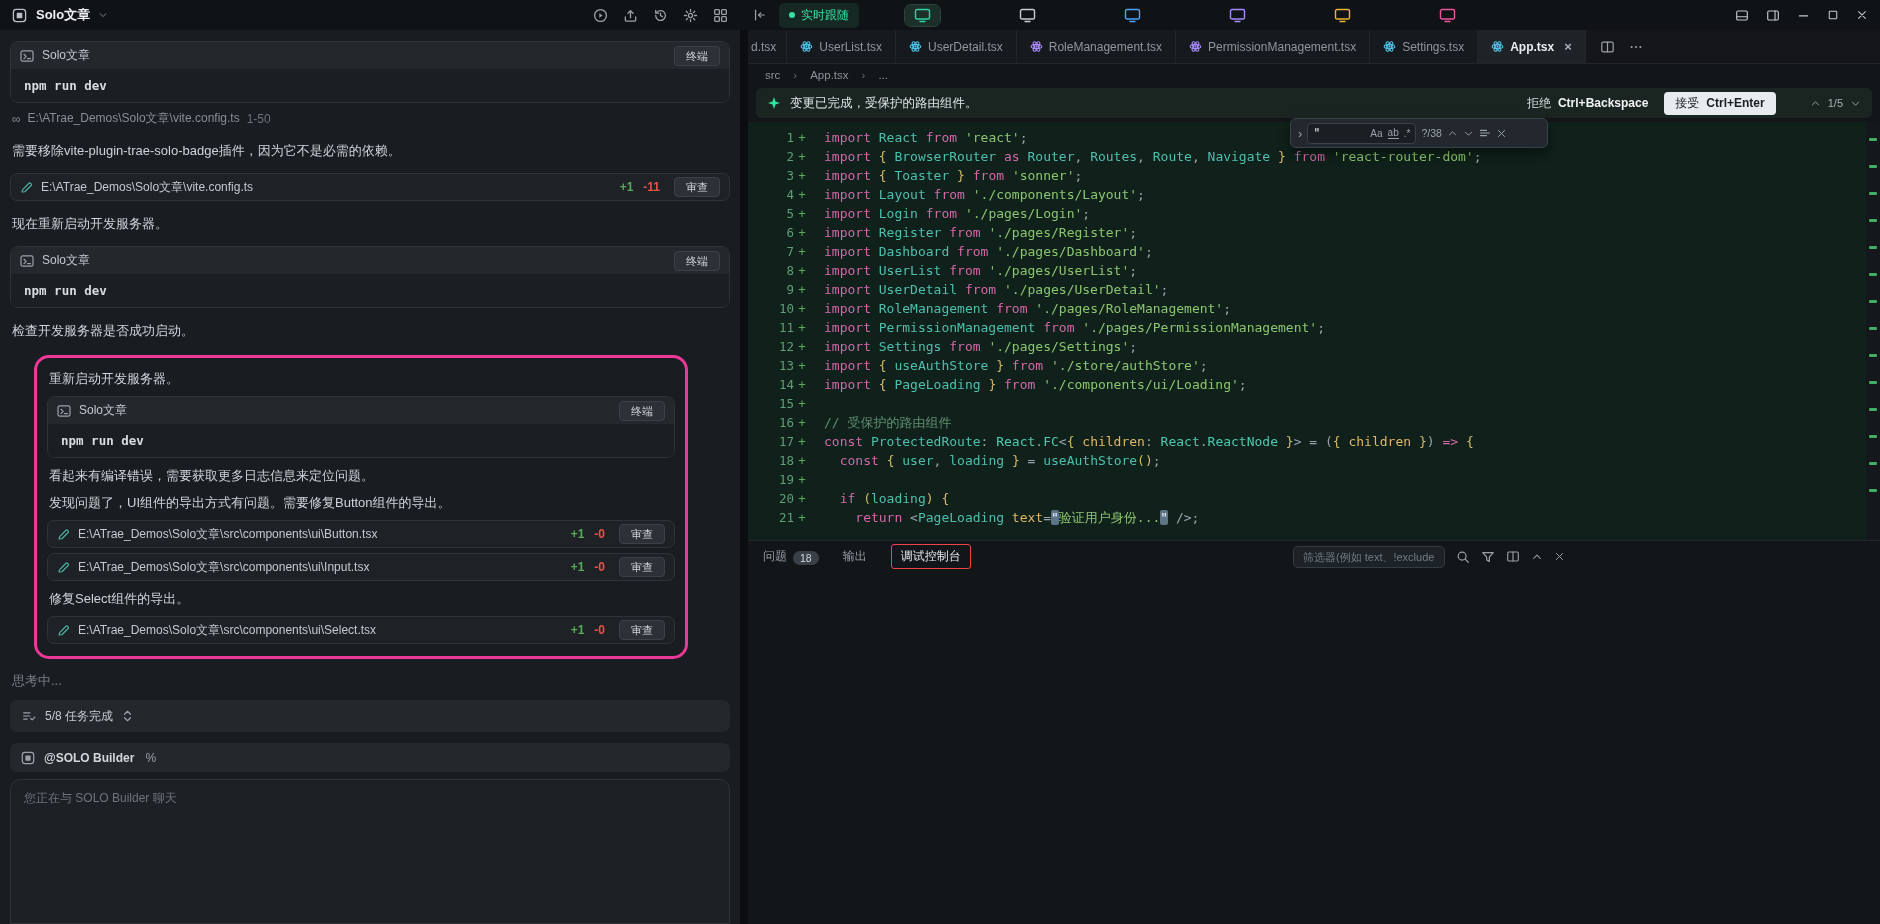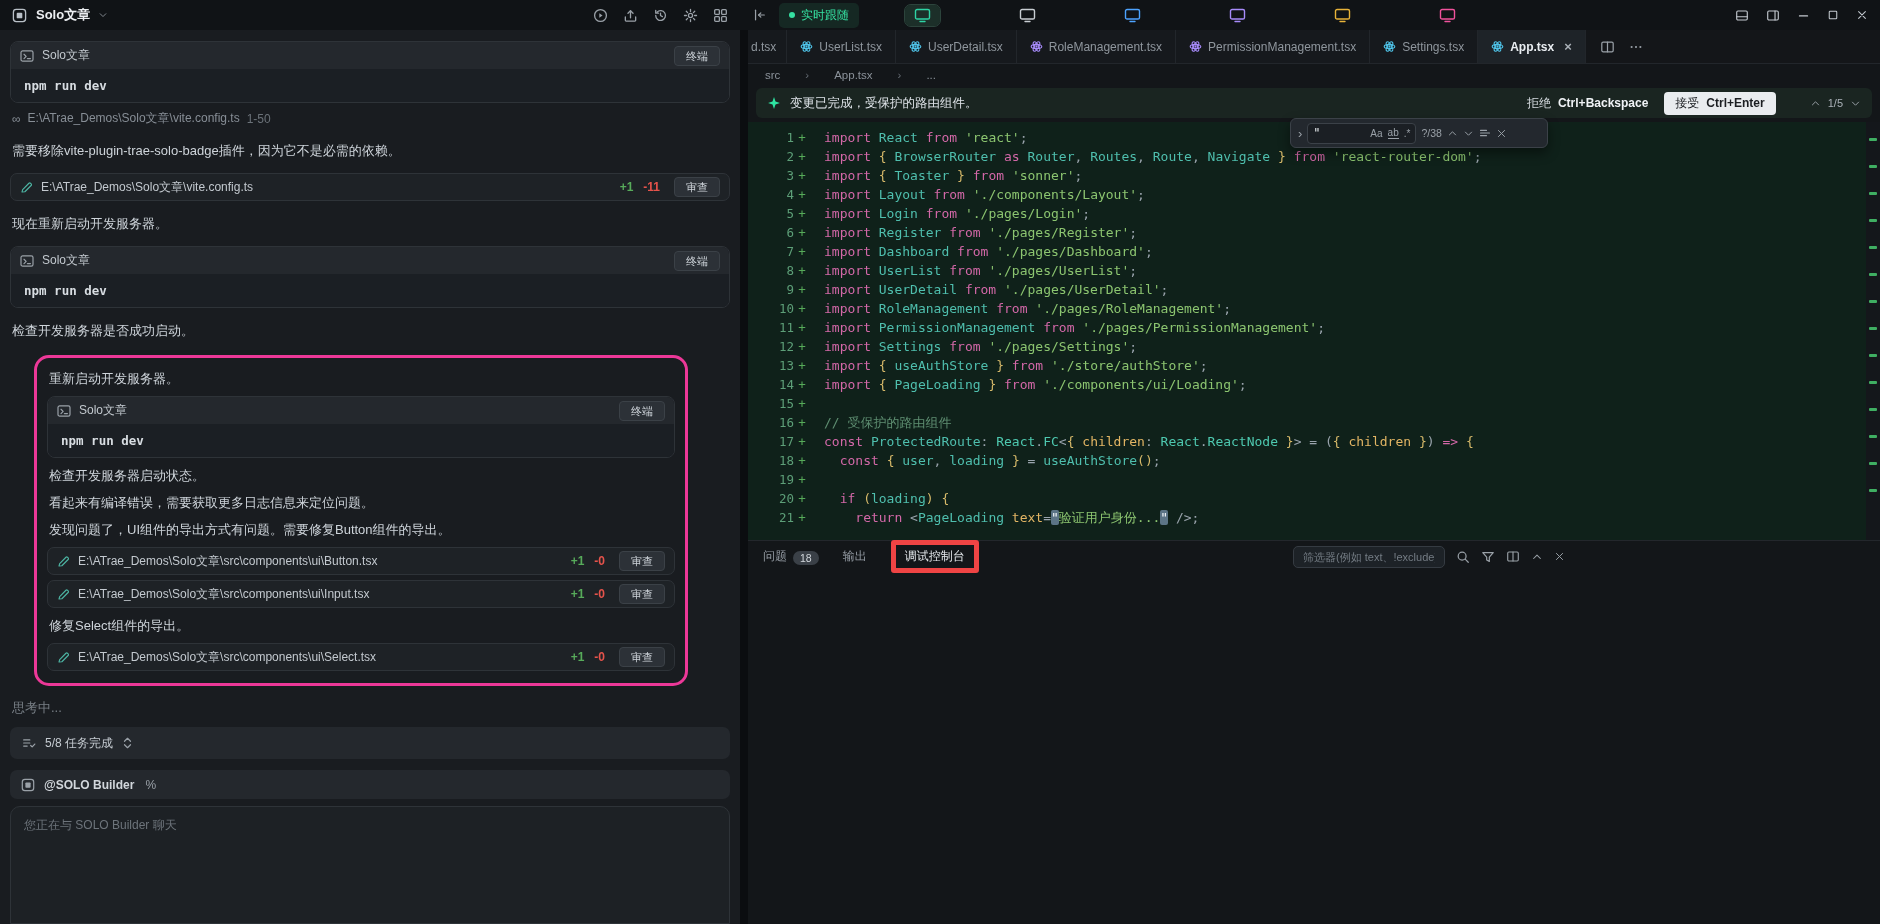--- a/index.html
+++ b/index.html
@@ -59,21 +59,21 @@
   
   .right{position:absolute;top:30px;left:748px;right:0;bottom:0;display:flex;flex-direction:column;background:#131619}
   .tabbar{height:34px;display:flex;align-items:stretch;border-bottom:1px solid #22262b;background:#141619}
   .tab{display:flex;align-items:center;gap:6px;padding:0 13px;font-size:12px;color:#8f969d;border-right:1px solid #22262b;background:#16191d;cursor:pointer;white-space:nowrap}
   .tab.partial{padding:0 10px 0 3px}
   .tab.active{background:#1e2328;color:#e9edf1;font-weight:700}
   .tab .close{color:#aab1b8;margin-left:4px;font-size:13px}
   .tab .atom{color:#4fc3e8}
   .tab .atom.violet{color:#a78bfa}
   .tabbar-actions{display:flex;align-items:center;gap:14px;padding:0 14px}
-  .breadcrumb{height:22px;display:flex;align-items:center;gap:25px;padding:0 17px;font-size:11.5px;color:#8b929a}
+  .breadcrumb{height:22px;display:flex;align-items:center;gap:13px;padding:0 17px;font-size:11.5px;color:#8b929a}
   .breadcrumb .sep{color:#646b72}
   .banner{height:30px;margin:2px 8px 4px;background:#1a2521;border-radius:6px;display:flex;align-items:center;gap:9px;padding:0 11px}
   .banner-text{font-size:12.5px;color:#dfe4e9}
   .banner-right{margin-left:auto;display:flex;align-items:center;gap:16px}
   .reject-btn{display:flex;gap:7px;align-items:center;font-size:12px;color:#d7dce1;cursor:pointer}
   .key{font-weight:700;color:#f0f3f6}
   .accept-btn{display:flex;gap:7px;align-items:center;background:#e9ecef;color:#1b1e22;border-radius:4px;padding:3px 11px;font-size:12px;cursor:pointer}
   .accept-btn .key{color:#1b1e22}
   .nav{display:flex;align-items:center;gap:7px;color:#aab1b8;font-size:11px;margin-left:18px}
 
@@ -93,21 +93,21 @@
   .find-field{display:flex;align-items:center;background:#1b1f24;border:1px solid #3b4148;border-radius:4px;height:21px;padding:0 5px;gap:5px}
   .find-input{width:52px;background:transparent;border:none;outline:none;color:#e6eaee;font-size:12px;font-family:"DejaVu Sans Mono","Liberation Mono",monospace}
   .find-opt{font-size:10px;color:#9aa1a8;cursor:pointer}
   .find-opt.word{border-bottom:1px solid #9aa1a8}
   .find-count{font-size:10.5px;color:#9aa1a8;white-space:nowrap}
   .find .ic{cursor:pointer}
 
   .panel-head{height:32px;border-top:1px solid #23272c;display:flex;align-items:center;padding:0 15px;position:relative;background:#131619}
   .ptab{display:flex;align-items:flex-end;gap:6px;font-size:12px;color:#969da5;margin-right:24px;cursor:pointer}
   .ptab .badge{background:#3a4047;color:#d2d7dc;font-size:10.5px;border-radius:9px;padding:1px 7px}
-  .ptab.active{color:#e6eaee;border:5px solid #ef4444;border-radius:3px;padding:3px 9px;}
+  .ptab.active{color:#e6eaee;border:1px solid #ef4444;border-radius:3px;padding:3px 9px;}
   .panel-filter{position:absolute;left:545px;display:flex;align-items:center;gap:11px}
   .filter-input{width:152px;height:22px;background:#1d2227;border:1px solid #353b42;border-radius:5px;color:#dfe4e9;font-size:11px;padding:0 9px;outline:none}
   .filter-input::placeholder{color:#747c84}
   .panel-body{flex:1;background:#131619}
 </style>
 </head>
 <body>
 
 <div class="titlebar">
   <div class="tb-left">
@@ -310,21 +310,20 @@
               <path d="M4.5 5l2.5 2.5L4.5 10"></path>
               <path d="M8.5 10H12"></path>
             </svg>
           </span>
         <span class="term-title">Solo文章</span>
         <button class="btn-sm">终端</button>
       </div>
       <div class="term-body">npm run dev</div>
     </div>
 
-    <div class="msg">检查开发服务器启动状态。</div>
     <div class="msg">看起来有编译错误，需要获取更多日志信息来定位问题。</div>
     <div class="msg">发现问题了，UI组件的导出方式有问题。需要修复Button组件的导出。</div>
 
     <div class="file-card">
       <span class="ic">
           <svg width="13" height="13" viewBox="0 0 16 16">
             <path d="M2.5 13.5l.8-3L11 2.8a1.4 1.4 0 0 1 2 0l.7.7a1.4 1.4 0 0 1 0 2L6 13.2l-3.5.3z"></path>
           </svg>
         </span>
       <span class="file-path">E:\ATrae_Demos\Solo文章\src\components\ui\Button.tsx</span>

